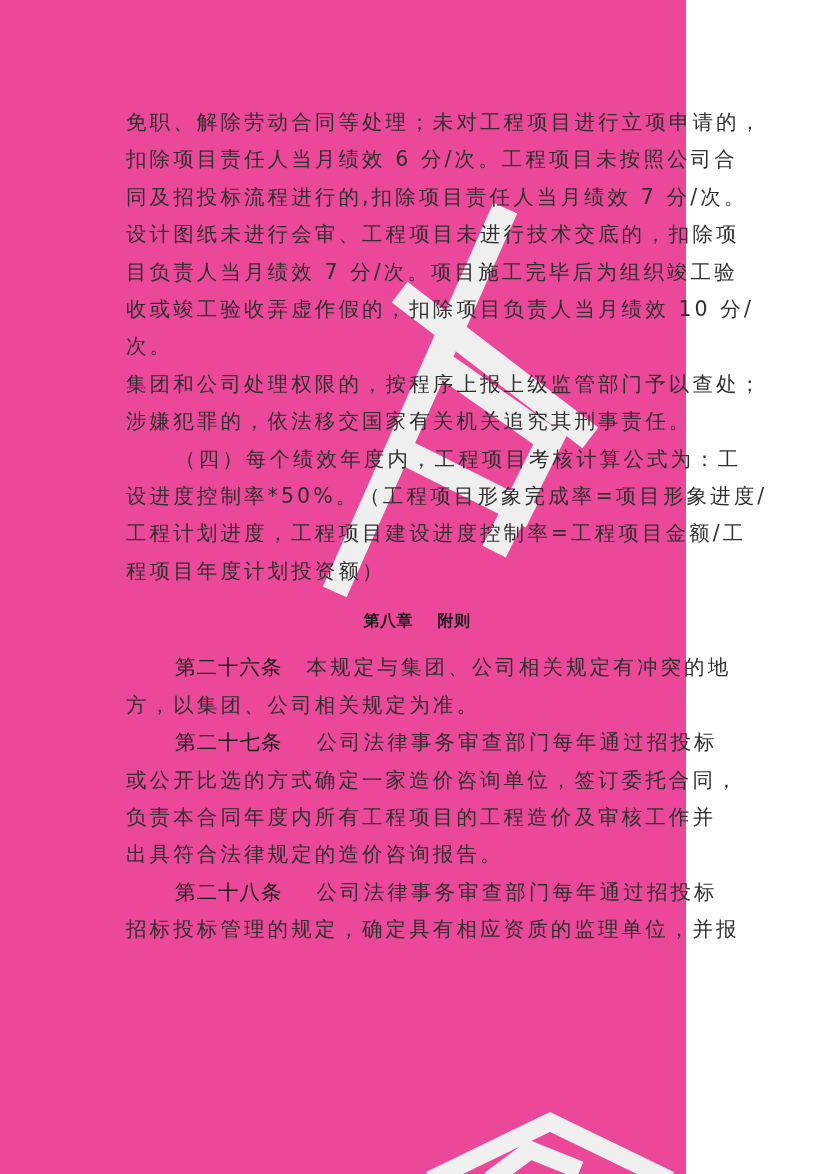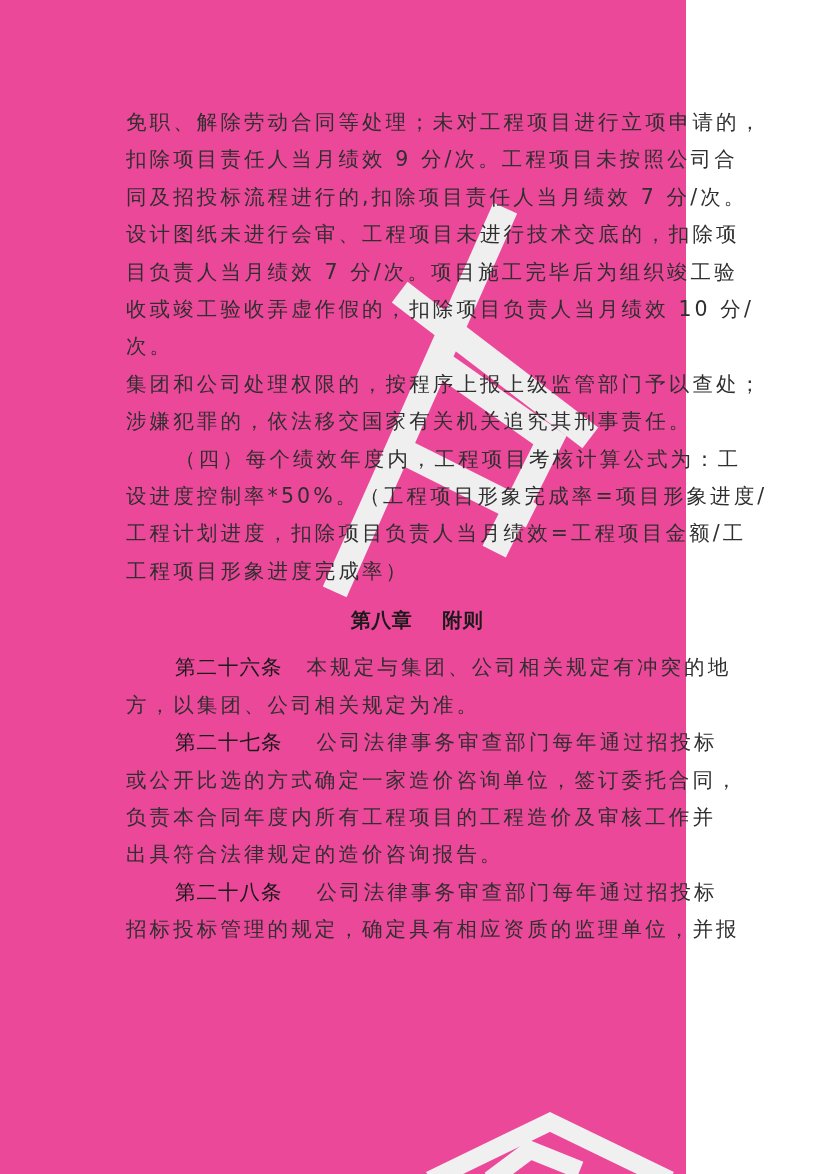--- a/index.html
+++ b/index.html
@@ -48,21 +48,21 @@
   .line {
     display: block;
     white-space: nowrap;
     height: 37.4px;
   }
   .indent {
     padding-left: 49px;
   }
   .chapter {
     text-align: center;
-    font-size: 20px;
+    font-size: 16px;
     font-weight: bold;
     line-height: 37.4px;
     letter-spacing: 0.5px;
     margin: 12px 0 10px 0;
     color: #1a1a1a;
     white-space: pre;
   }
   .article-num {
     font-weight: normal;
     color: #1a1a1a;
@@ -87,38 +87,38 @@
     <g fill="none" stroke="#f0f0f0" stroke-width="18">
       <path d="M10 70 L130 12 L250 70"></path>
       <path d="M70 70 L110 40 L160 60"></path>
     </g>
   </svg>
 
   <div class="content">
 
     <p class="para">
       <span class="line">免职、解除劳动合同等处理；未对工程项目进行立项申请的，</span>
-      <span class="line">扣除项目责任人当月绩效 9 分/次。工程项目未按照公司合</span>
+      <span class="line">扣除项目责任人当月绩效 6 分/次。工程项目未按照公司合</span>
       <span class="line">同及招投标流程进行的,扣除项目责任人当月绩效 7 分/次。</span>
       <span class="line">设计图纸未进行会审、工程项目未进行技术交底的，扣除项</span>
       <span class="line">目负责人当月绩效 7 分/次。项目施工完毕后为组织竣工验</span>
       <span class="line">收或竣工验收弄虚作假的，扣除项目负责人当月绩效 10 分/</span>
       <span class="line">次。</span>
     </p>
 
     <p class="para">
       <span class="line">集团和公司处理权限的，按程序上报上级监管部门予以查处；</span>
       <span class="line">涉嫌犯罪的，依法移交国家有关机关追究其刑事责任。</span>
     </p>
 
     <p class="para">
       <span class="line indent">（四）每个绩效年度内，工程项目考核计算公式为：工</span>
       <span class="line">设进度控制率*50%。（工程项目形象完成率=项目形象进度/</span>
-      <span class="line">工程计划进度，扣除项目负责人当月绩效=工程项目金额/工</span>
-      <span class="line">工程项目形象进度完成率）</span>
+      <span class="line">工程计划进度，工程项目建设进度控制率=工程项目金额/工</span>
+      <span class="line">程项目年度计划投资额）</span>
     </p>
 
     <div class="chapter">第八章    附则</div>
 
     <p class="para">
       <span class="line indent"><span class="article-num">第二十六条</span><span>本规定与集团、公司相关规定有冲突的地</span></span>
       <span class="line">方，以集团、公司相关规定为准。</span>
     </p>
 
     <p class="para">

